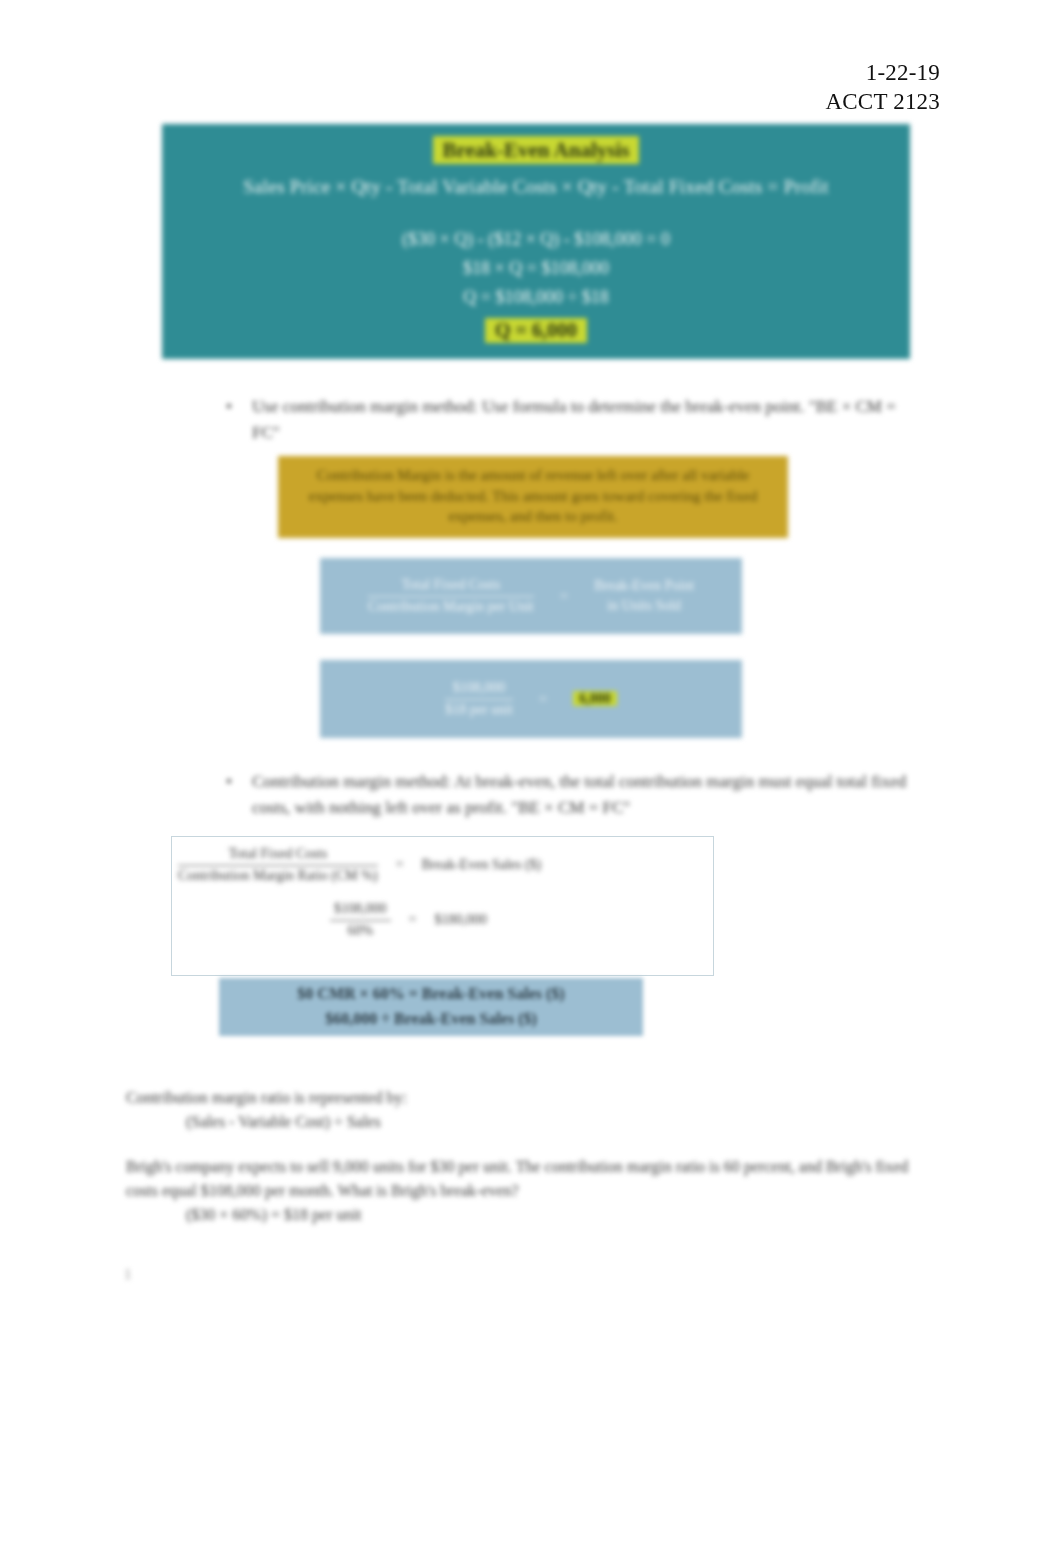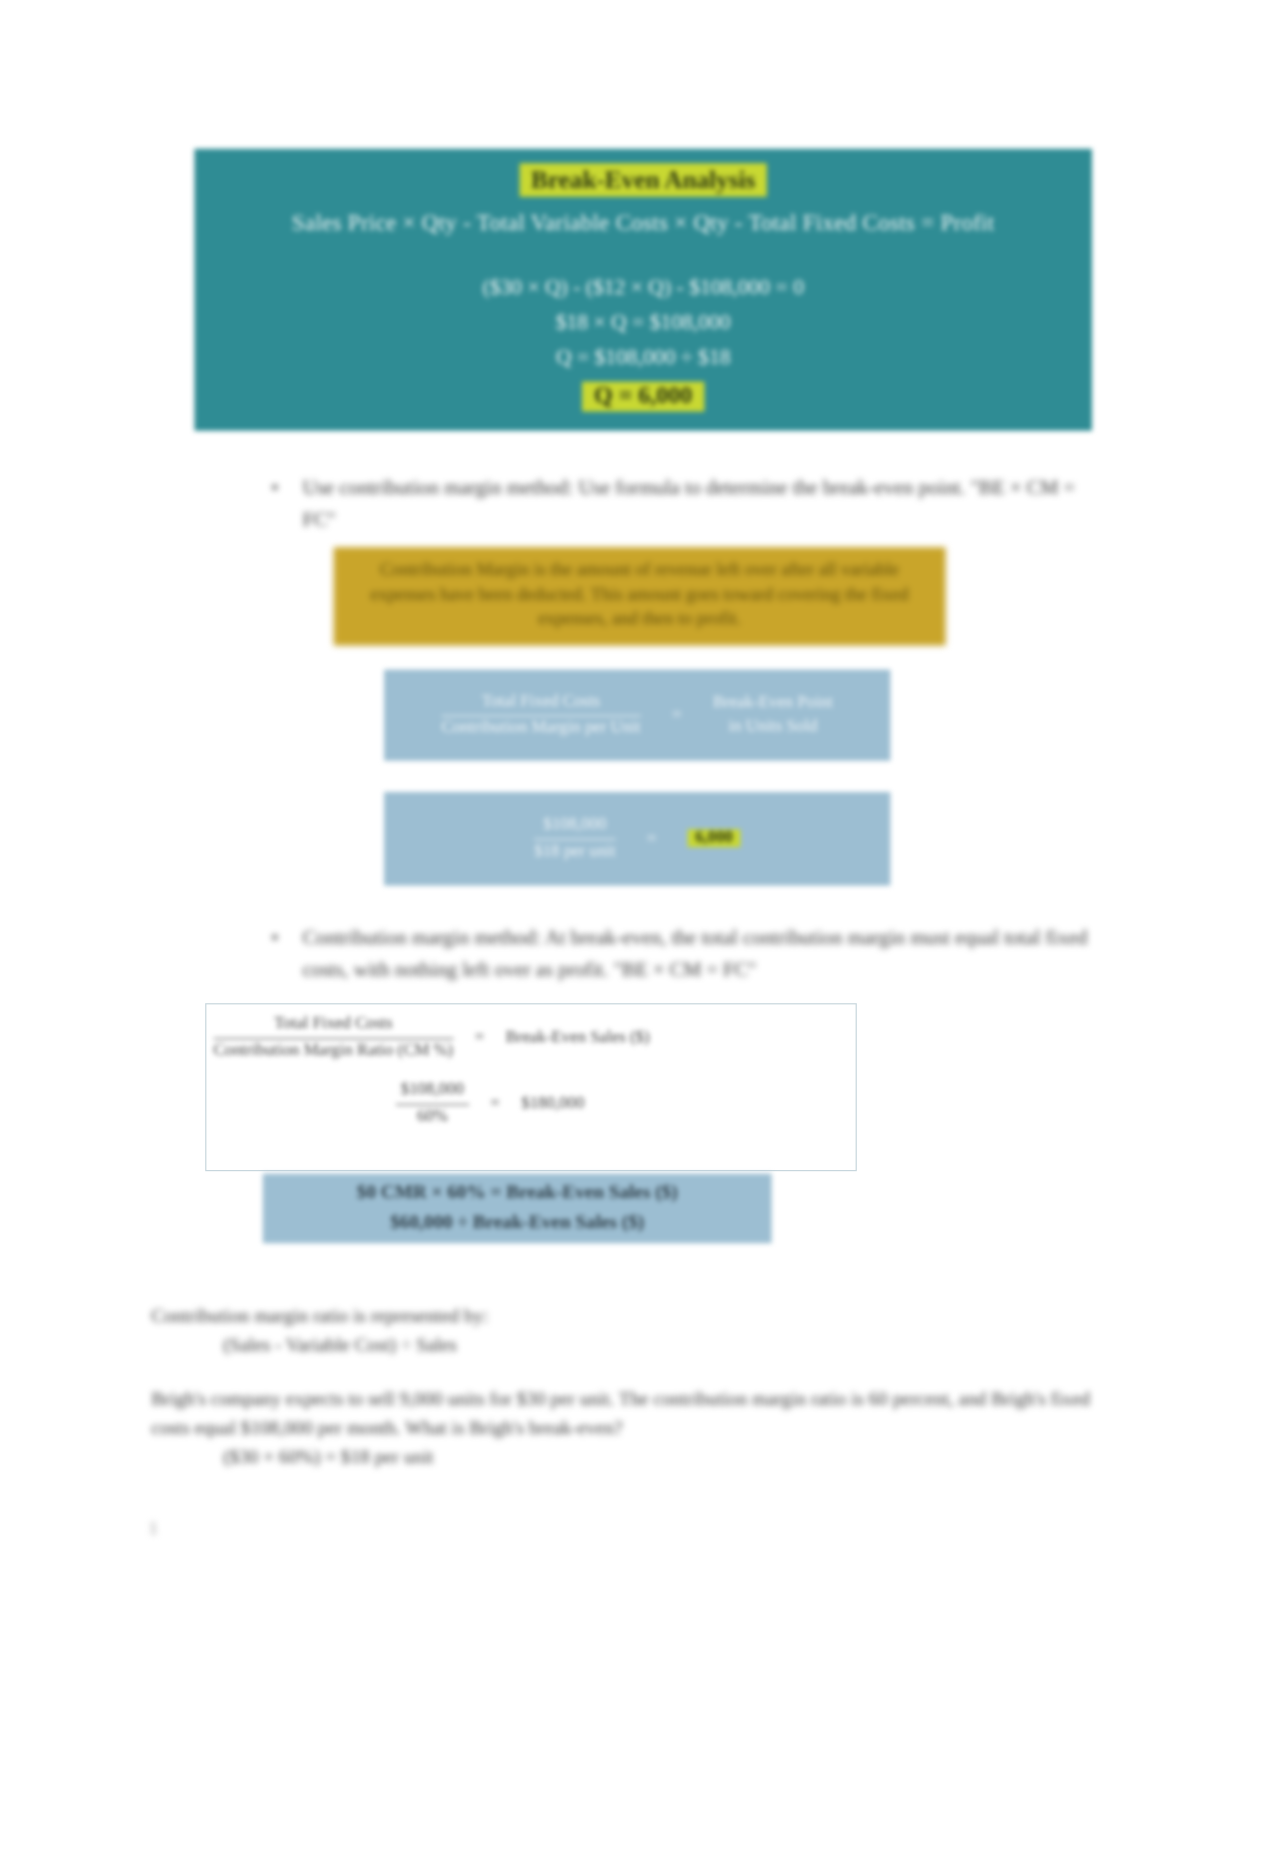--- a/index.html
+++ b/index.html
@@ -180,20 +180,24 @@
     color:#9a9a9a;
     filter:blur(2.6px);
     -webkit-filter:blur(2.6px);
   }
 </style>
 </head>
 <body>
 
 <div class="page">
 
+  <div class="header">
+    <div>1-22-19</div>
+    <div>ACCT 2123</div>
+  </div>
 
   <div class="teal-box">
     <div class="teal-title">Break-Even Analysis</div>
     <div class="teal-eq">Sales Price × Qty  -  Total Variable Costs × Qty  -  Total Fixed Costs = Profit</div>
     <div class="teal-steps">
       <div>($30 × Q)  -  ($12 × Q)  -  $108,000 = 0</div>
       <div>$18 × Q  =  $108,000</div>
       <div>Q = $108,000 ÷ $18</div>
     </div>
     <div class="teal-answer">Q = 6,000</div>

